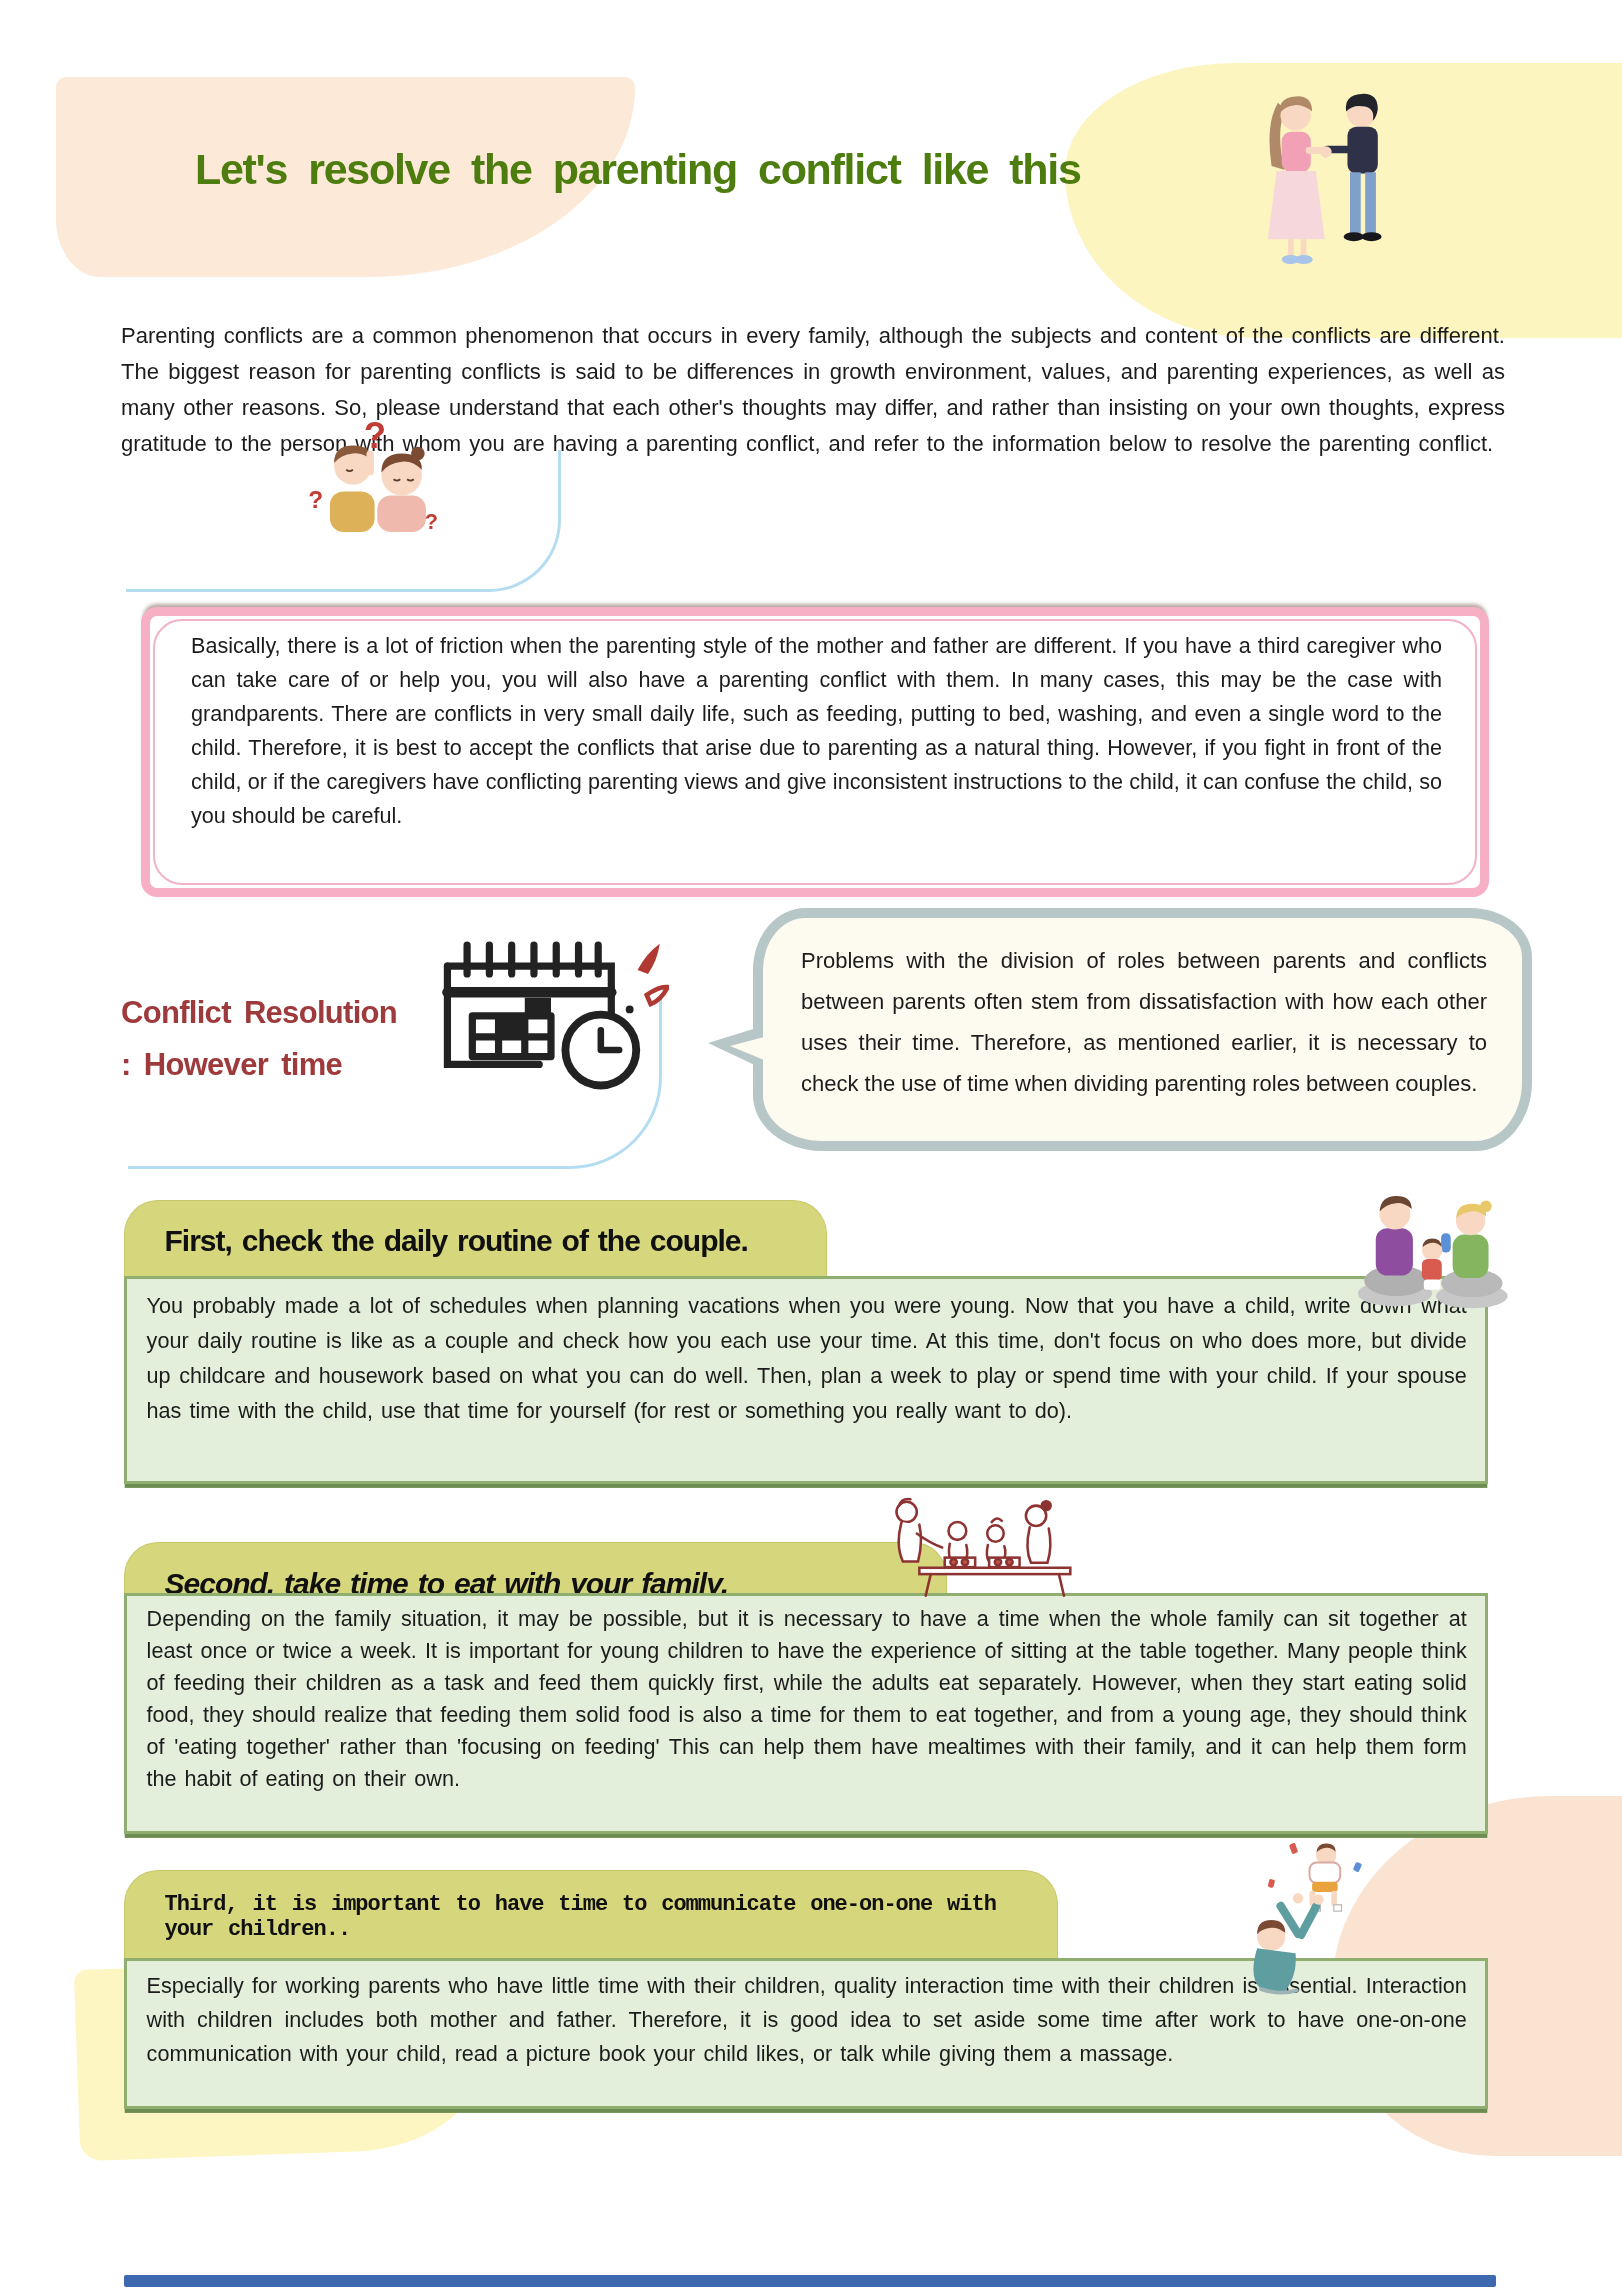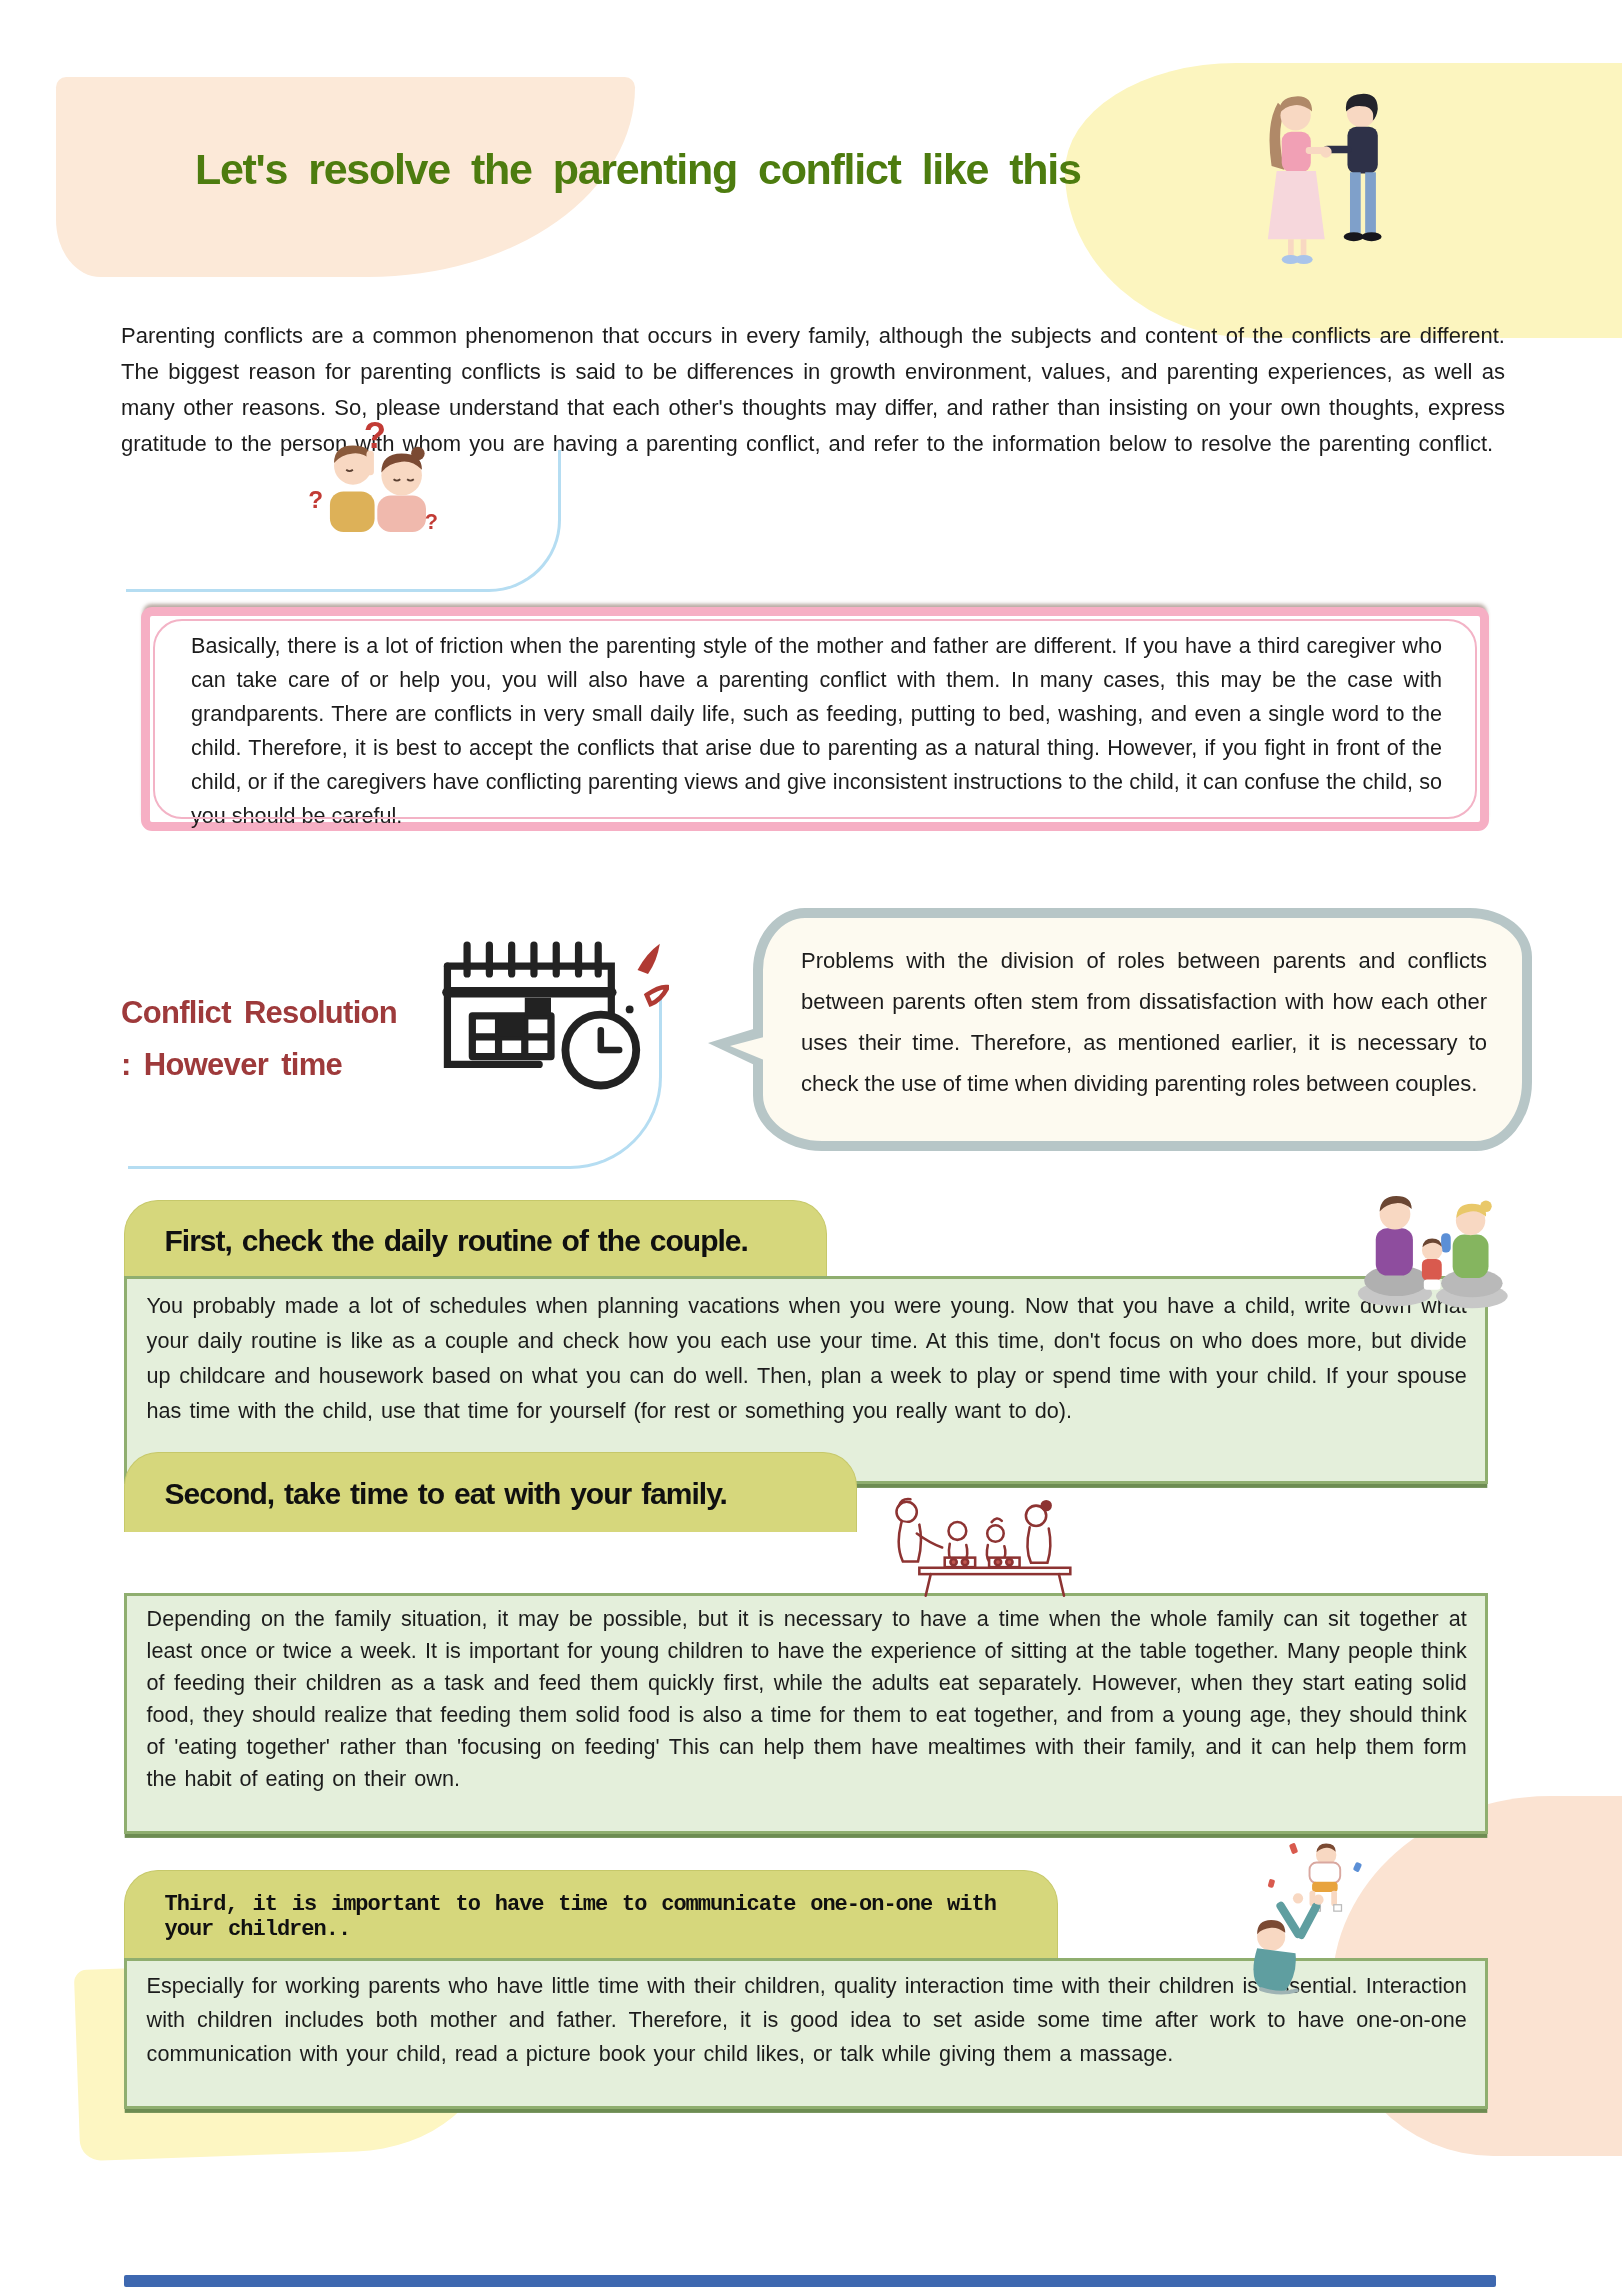--- a/index.html
+++ b/index.html
@@ -21,22 +21,22 @@
     letter-spacing:-1.3px;word-spacing:10.5px;z-index:2;}
   
   .jtext{text-align:justify;color:#1c1c1c;z-index:2;}
   .intro{left:121px;top:296px;width:1384px;font-size:22px;line-height:36px;word-spacing:2px;}
   
   .blue-line{border-right:3.3px solid #b5ddf2;border-bottom:3.3px solid #b5ddf2;
     border-bottom-right-radius:72px;z-index:1;}
   .blue-line-1{left:126px;top:450px;width:432px;height:139px;}
   .blue-line-2{left:128px;top:988px;width:531px;height:178px;border-bottom-right-radius:92px;border-width:3.9px;}
   
-  .pinkbox{left:141px;top:607px;width:1348px;height:224px;background:#ffffff;
-    border:9.2px solid #f6afc4;border-radius:11px;box-sizing:border-box;
+  .pinkbox{left:141px;top:607px;width:1348px;height:290px;background:#ffffff;
+    border:9.2px solid #f6afc4;border-radius:16px;box-sizing:border-box;
     box-shadow:0 -5.2px 3.9px -2.6px rgba(135,112,98,.6);z-index:2;}
   .pinkbox-inner{position:absolute;inset:3.3px;border:2.6px solid #f3b3c6;border-radius:29px;}
   .pinkbox p{margin:0;padding:13px 38px 0 41px;font-size:21.6px;line-height:34px;}
   
   .red-heading{left:121px;top:987px;width:550px;color:#9e3a3b;font-weight:700;
     font-size:31px;letter-spacing:-0.7px;word-spacing:5.2px;line-height:52px;z-index:2;}
   
   .bubble{left:753px;top:908px;width:779px;height:243px;background:#fdfaf0;
     border:10.5px solid #b7c6c7;border-radius:52px 62px 56px 69px / 62px 49px 69px 56px;
     box-sizing:border-box;z-index:2;}
@@ -45,21 +45,21 @@
     border-top:17px solid transparent;border-bottom:26px solid transparent;
     border-right:55px solid #b7c6c7;}
   .bubble-tail-in{left:730px;top:1037px;width:0;height:0;z-index:3;
     border-top:9.2px solid transparent;border-bottom:14.4px solid transparent;
     border-right:34px solid #fdfaf0;}
   
   .tab{background:#d6d77c;border:1.3px solid #c6c86a;border-bottom:none;
     border-radius:34px 34px 0 0;box-sizing:border-box;z-index:2;display:flex;align-items:center;}
   .tab h2{margin:12px;padding:3.9px 0 0 27.5px;font-weight:700;color:#101010;letter-spacing:-1px;word-spacing:2.6px;}
   .tab-1{left:124px;top:1200px;width:703px;height:77px;}
-  .tab-2{left:124px;top:1452px;width:733px;height:80px;}
+  .tab-2{left:124px;top:1542px;width:823px;height:80px;font-style:italic;}
   .tab-3{left:124px;top:1870px;width:934px;height:89px;font-family:Liberation Mono, monospace;}
   .tab-1 h2,.tab-2 h2{font-size:30px;}
   .tab-3 h2{font-size:22px;}
   .greenbox{background:#e4efdb;border:3.3px solid #8fae6f;box-sizing:border-box;
     box-shadow:0 4.6px 0 -0.7px #6d8c52;z-index:2;}
   .greenbox p{margin:0;padding:9.2px 18.3px 0 19.6px;font-size:21.6px;word-spacing:2px;}
   .box-1{left:124px;top:1276px;width:1364px;height:208px;}
   .box-1 p{line-height:35px;}
   .box-2{left:124px;top:1593px;width:1364px;height:241px;}
   .box-2 p{line-height:32px;padding-top:6.5px;}

